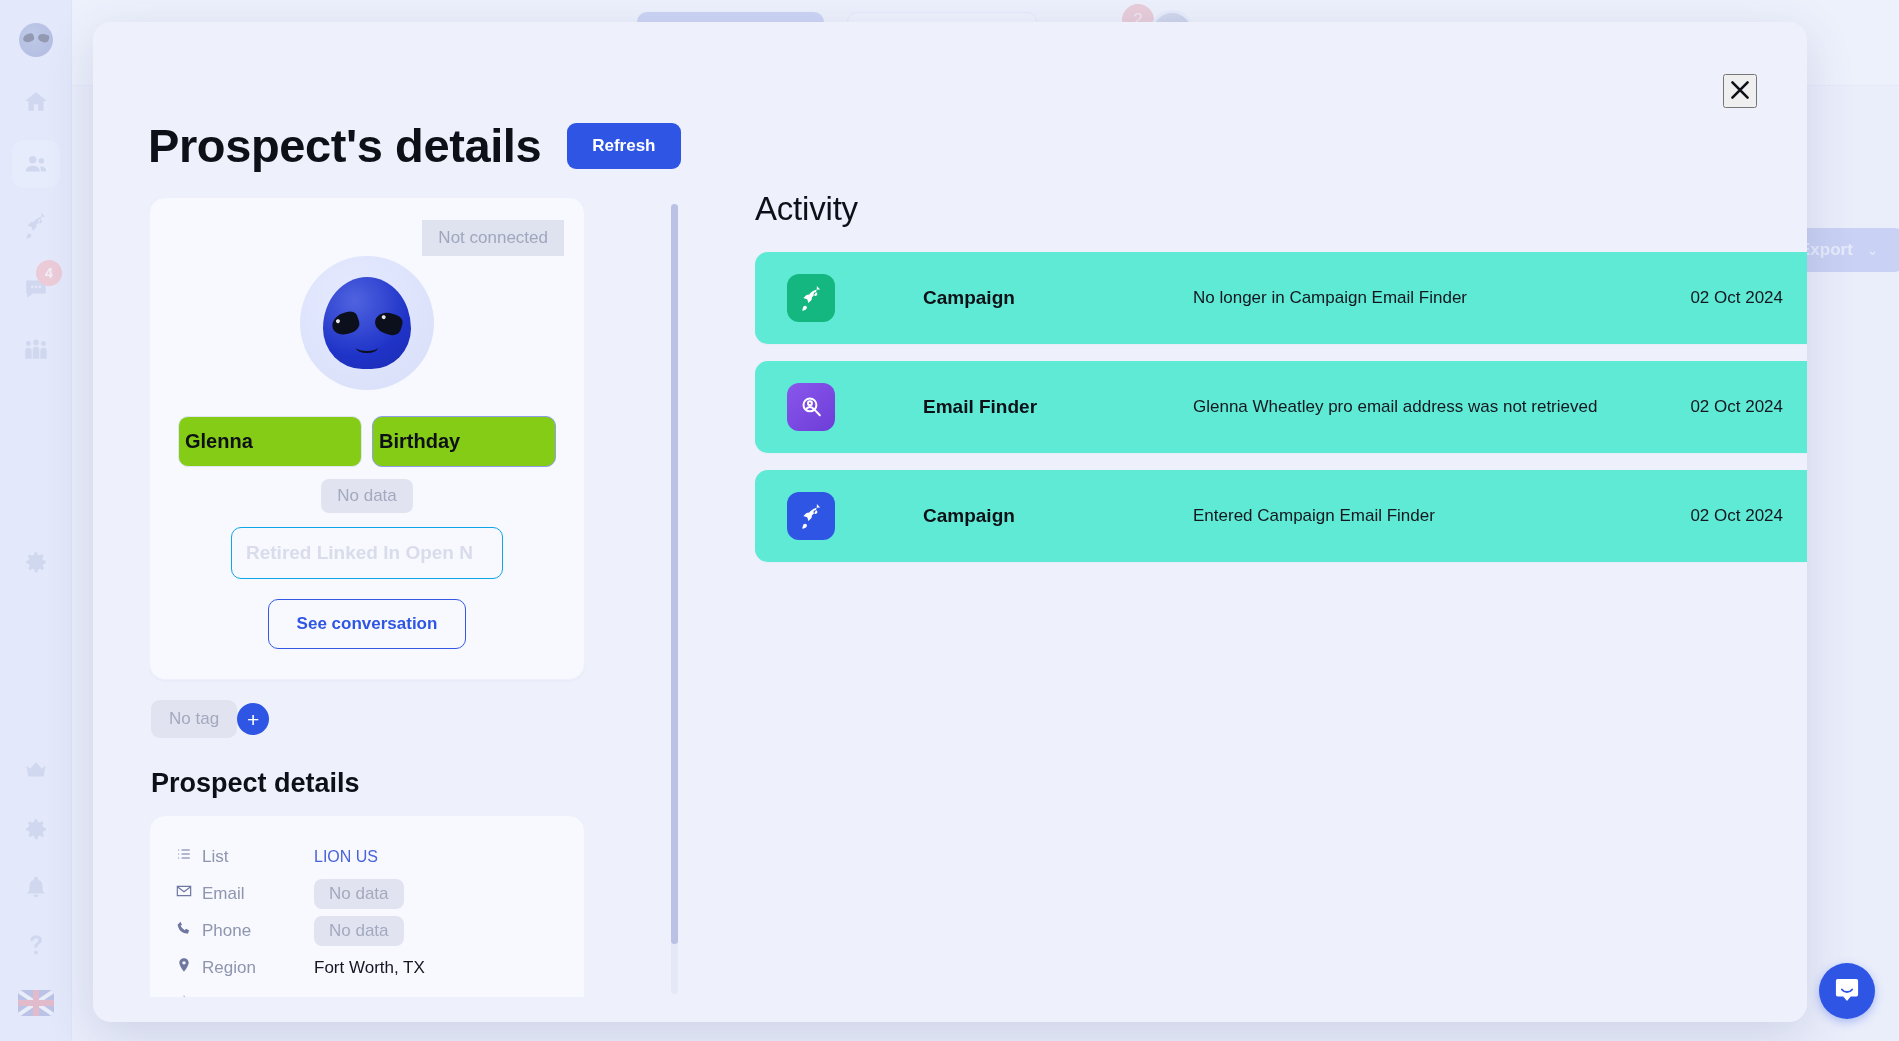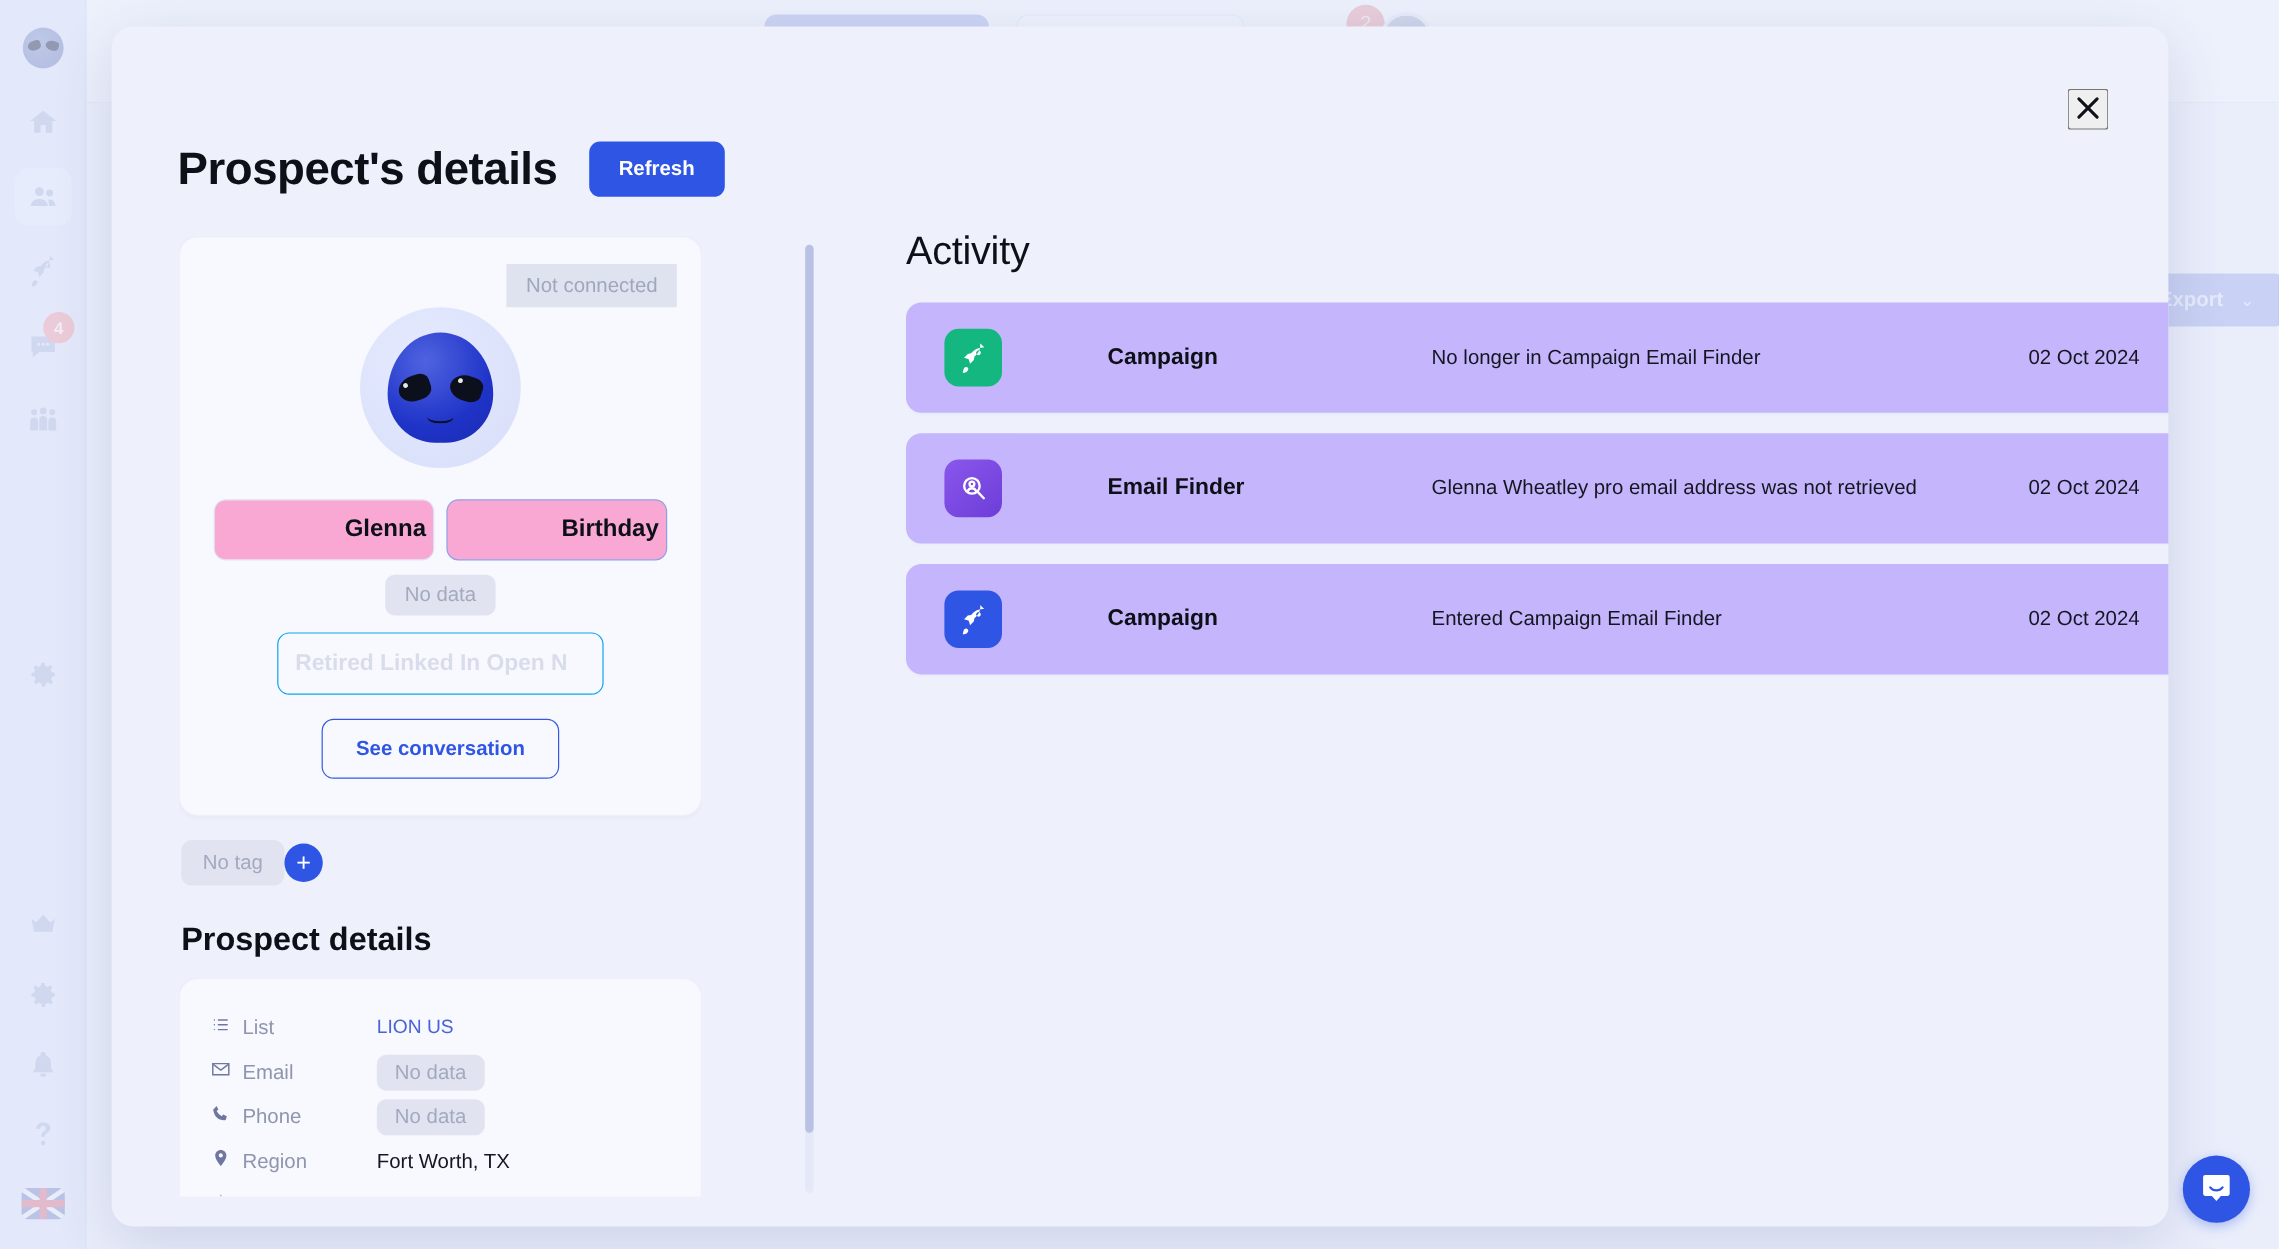--- a/index.html
+++ b/index.html
@@ -121,21 +121,21 @@
     width: 34px; height: 34px;
     display: flex; align-items: center; justify-content: center;
     color: #101219;
   }
   .modal-close svg { width: 26px; height: 26px; }
 
   .modal-head {
     position: absolute; top: 96px; left: 55px;
     display: flex; align-items: center; gap: 26px;
   }
-  .modal-title { font-size: 38px; font-weight: 700; color: #0e1017; letter-spacing: -.4px; }
+  .modal-title { font-size: 47px; font-weight: 700; color: #0e1017; letter-spacing: -.4px; }
   .refresh-btn {
     background: #2f55e4; color: #fff;
     font-size: 17px; font-weight: 700;
     border: none; border-radius: 9px;
     padding: 13px 25px; cursor: pointer;
   }
 
   
   .left-col {
     position: absolute; top: 175px; left: 56px;
@@ -177,22 +177,22 @@
     width: 4px; height: 4px; border-radius: 50%; background: #fff; opacity: .9;
   }
   .alien .mouth {
     position: absolute; bottom: 16px; left: 50%; transform: translateX(-50%);
     width: 22px; height: 11px;
     border-bottom: 2.5px solid #0c0f1c;
     border-radius: 0 0 50% 50%;
   }
   .name-row { display: flex; gap: 10px; margin-top: 26px; justify-content: center; }
   .name-input {
-    flex: 1; text-align: right; font-size: 20px; font-weight: 700; color: #0e1017;
-    background: #f9a8d4; border: 1px solid #e0e5f4; border-radius: 10px;
+    flex: 1; text-align: left; font-size: 20px; font-weight: 700; color: #0e1017;
+    background: #84cc16; border: 1px solid #e0e5f4; border-radius: 10px;
     padding: 13px 6px; min-width: 0;
   }
   .name-input.focused { border-color: #8e9fe8; }
   .nodata-chip {
     display: block; width: max-content; margin: 12px auto 0;
     background: #e1e4f0; color: #a3a9be;
     font-size: 17px; border-radius: 8px; padding: 7px 16px;
   }
   .headline-box {
     margin: 14px auto 0; width: 272px;
@@ -241,21 +241,21 @@
   }
   .left-scrollbar i {
     position: absolute; top: 0; left: 0; width: 7px; height: 740px;
     border-radius: 4px; background: #b9c2e4; display: block;
   }
 
   
   .right-col { position: absolute; top: 168px; left: 662px; width: 1100px; }
   .activity-title { font-size: 33px; font-weight: 400; color: #0e1017; margin-bottom: 24px; letter-spacing: -.2px; }
   .act-row {
-    background: #c4b5fd; border-radius: 13px;
+    background: #5eead4; border-radius: 13px;
     height: 92px; margin-bottom: 17px;
     display: flex; align-items: center;
     padding: 0 32px;
     box-shadow: 0 1px 2px rgba(80,90,150,.04);
   }
   .act-icon {
     width: 48px; height: 48px; border-radius: 12px; flex: none;
     display: flex; align-items: center; justify-content: center;
     color: #fff;
   }

